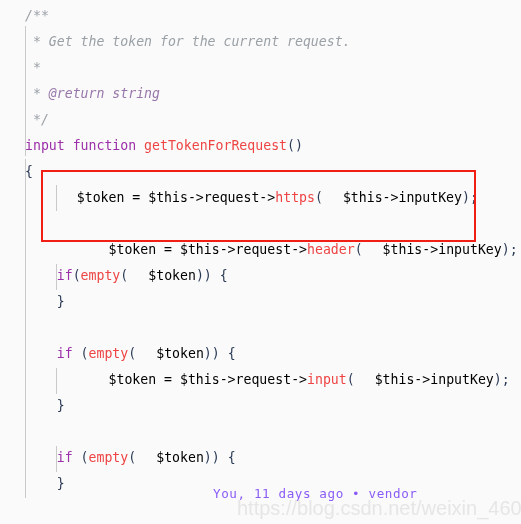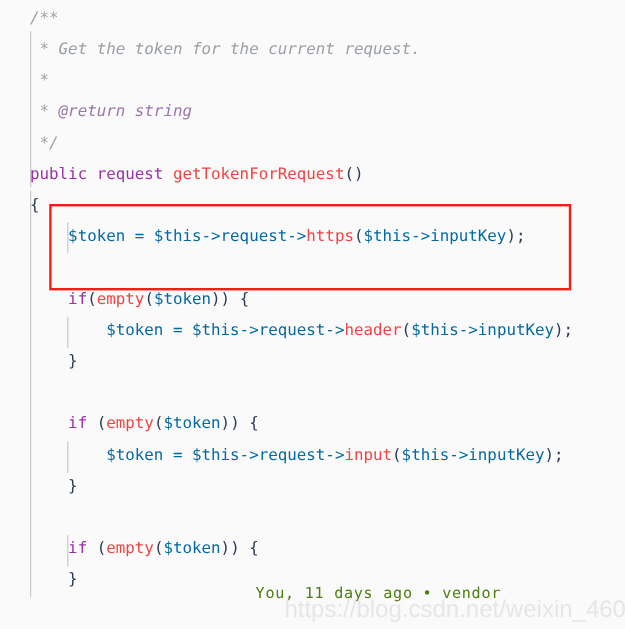--- a/index.html
+++ b/index.html
@@ -47,21 +47,21 @@
     pointer-events: none;
   }
   .guide.g0 { left: 25px; }
   .guide.g1 { left: 56px; }
 
   
   .c-cmt   { color: #9aa0a6; font-style: italic; }
   .c-cmttag{ color: #9876aa; font-style: italic; text-align: center; }
   .c-kw    { color: #9b30a8; }
   .c-fn    { color: #ef4444; }
-  .c-var   { color: #0369a1; }
+  .c-var   { color: #000000; padding-left: 20px; }
   .c-punc  { color: #2b3a55; }
   .c-plain { color: #2b3a55; }
 
   
   #redbox {
     position: absolute;
     left: 41px;
     top: 170px;
     width: 435px;
     height: 72px;
@@ -70,21 +70,21 @@
     pointer-events: none;
   }
 
   
   #blame {
     position: absolute;
     left: 213px;
     top: 481px;
     font-size: 12.6px;
     line-height: 26px;
-    color: #4d7c0f;
+    color: #8b5cf6;
     letter-spacing: 0.6px;
     white-space: pre;
   }
 
   
   #watermark {
     position: absolute;
     left: 237px;
     top: 495px;
     font-family: "Liberation Sans", sans-serif;
@@ -111,31 +111,31 @@
     <div class="line"><span class="c-cmt">/**</span></div>
 
     <div class="line"><span class="c-cmt"> * Get the token for the current request.</span></div>
 
     <div class="line"><span class="c-cmt"> *</span></div>
 
     <div class="line"><span class="c-cmt"> * </span><span class="c-cmttag">@return string</span></div>
 
     <div class="line"><span class="c-cmt"> */</span></div>
 
-    <div class="line"><span class="c-kw">public request </span><span class="c-fn">getTokenForRequest</span><span class="c-punc">()</span></div>
+    <div class="line"><span class="c-kw">input function </span><span class="c-fn">getTokenForRequest</span><span class="c-punc">()</span></div>
 
     <div class="line"><span class="c-punc">{</span></div>
 
     <div class="line"><span class="c-var">    $token = $this-&gt;request-&gt;</span><span class="c-fn">https</span><span class="c-punc">(</span><span class="c-var">$this-&gt;inputKey</span><span class="c-punc">);</span></div>
 
     <div class="line"><span></span></div>
 
+    <div class="line"><span class="c-var">        $token = $this-&gt;request-&gt;</span><span class="c-fn">header</span><span class="c-punc">(</span><span class="c-var">$this-&gt;inputKey</span><span class="c-punc">);</span></div>
+
     <div class="line"><span class="c-plain">    </span><span class="c-kw">if</span><span class="c-punc">(</span><span class="c-fn">empty</span><span class="c-punc">(</span><span class="c-var">$token</span><span class="c-punc">)) {</span></div>
-
-    <div class="line"><span class="c-var">        $token = $this-&gt;request-&gt;</span><span class="c-fn">header</span><span class="c-punc">(</span><span class="c-var">$this-&gt;inputKey</span><span class="c-punc">);</span></div>
 
     <div class="line"><span class="c-punc">    }</span></div>
 
     <div class="line"><span></span></div>
 
     <div class="line"><span class="c-plain">    </span><span class="c-kw">if</span><span class="c-punc"> (</span><span class="c-fn">empty</span><span class="c-punc">(</span><span class="c-var">$token</span><span class="c-punc">)) {</span></div>
 
     <div class="line"><span class="c-var">        $token = $this-&gt;request-&gt;</span><span class="c-fn">input</span><span class="c-punc">(</span><span class="c-var">$this-&gt;inputKey</span><span class="c-punc">);</span></div>
 
     <div class="line"><span class="c-punc">    }</span></div>

